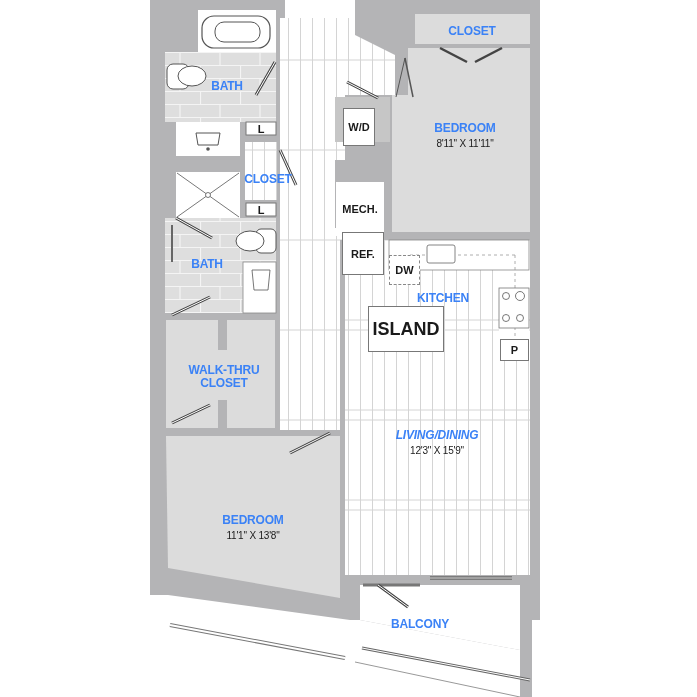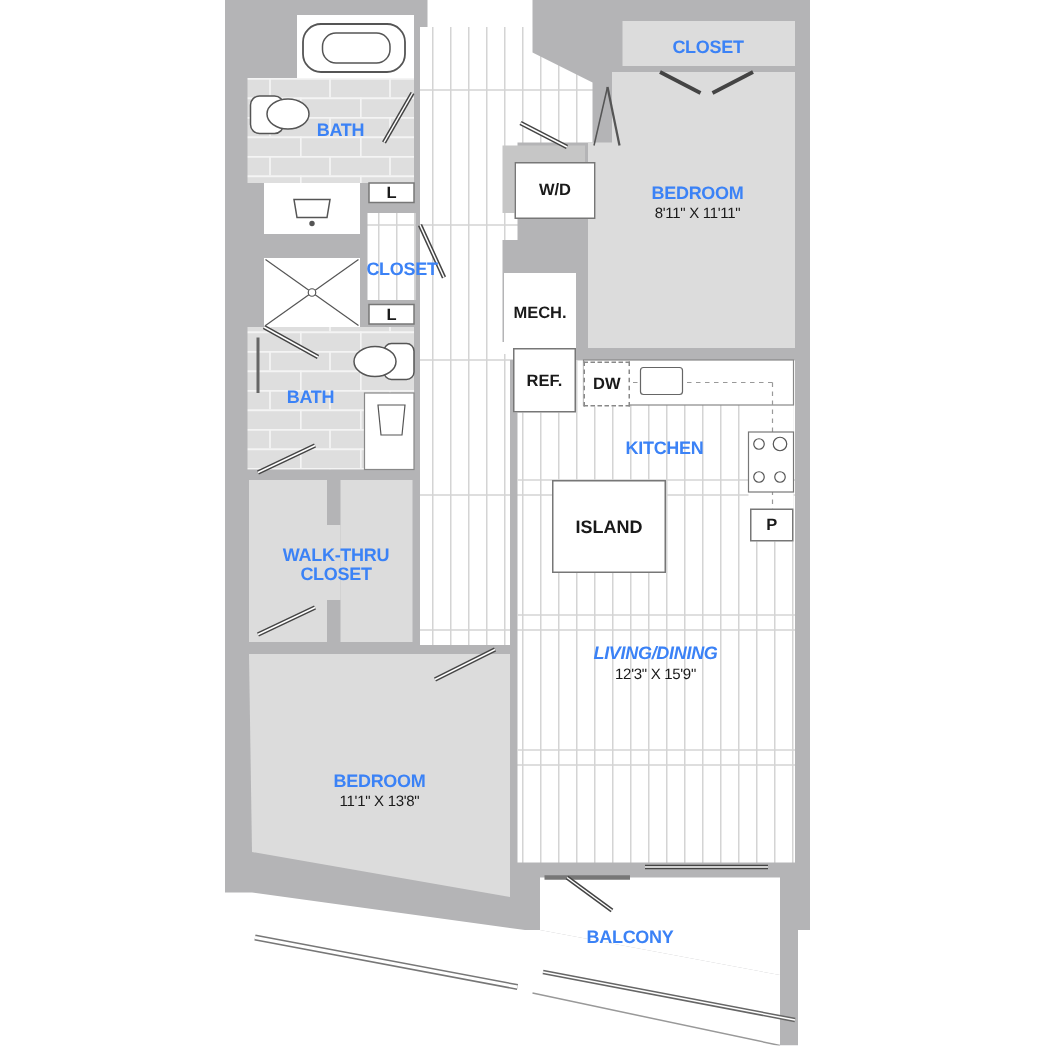--- a/index.html
+++ b/index.html
@@ -161,25 +161,25 @@
   <div>CLOSET</div>
 </div>
 
 <div class="lbl" style="left:253px;top:521px;">BEDROOM</div>
 <div class="dim" style="left:253px;top:535px;">11'1" X 13'8"</div>
 
 <div class="lbl" style="left:472px;top:32px;">CLOSET</div>
 <div class="lbl" style="left:465px;top:129px;">BEDROOM</div>
 <div class="dim" style="left:465px;top:143px;">8'11" X 11'11"</div>
 
-<div class="box" style="left:343px;top:108px;width:54px;height:38px;">W/D</div>
+<div class="box" style="left:343px;top:108px;width:32px;height:38px;">W/D</div>
 <div class="box" style="left:336px;top:182px;width:48px;height:54px;border:none;">MECH.</div>
 <div class="box" style="left:342px;top:232px;width:42px;height:43px;">REF.</div>
-<div class="box" style="left:389px;top:241px;width:31px;height:30px;border:1px dashed #888;">DW</div>
+<div class="box" style="left:389px;top:255px;width:31px;height:30px;border:1px dashed #888;">DW</div>
 
 <div class="lbl" style="left:443px;top:299px;">KITCHEN</div>
-<div class="box" style="left:368px;top:320px;width:76px;height:62px;font-size:12px;">ISLAND</div>
+<div class="box" style="left:368px;top:306px;width:76px;height:46px;font-size:18px;">ISLAND</div>
 <div class="box" style="left:500px;top:339px;width:29px;height:22px;">P</div>
 
 <div class="lbl" style="left:437px;top:436px;font-style:italic;">LIVING/DINING</div>
 <div class="dim" style="left:437px;top:450px;">12'3" X 15'9"</div>
 
 <div class="lbl" style="left:420px;top:625px;">BALCONY</div>
 
 </body></html>

